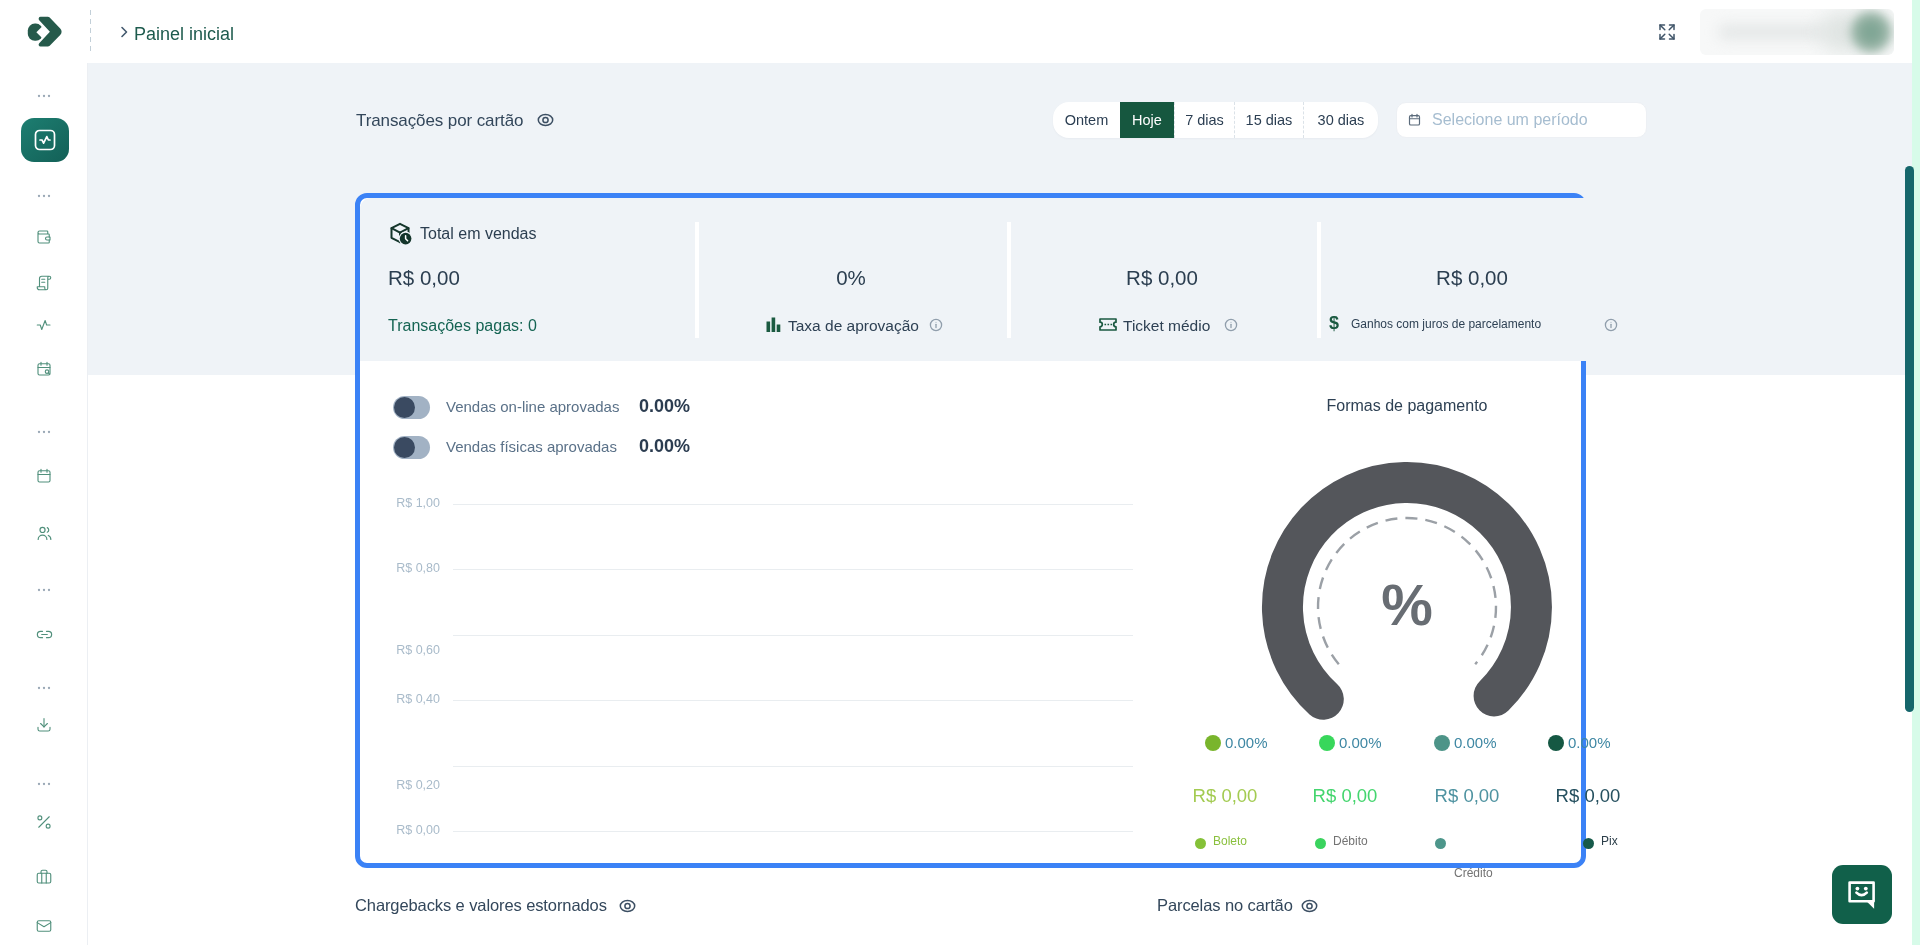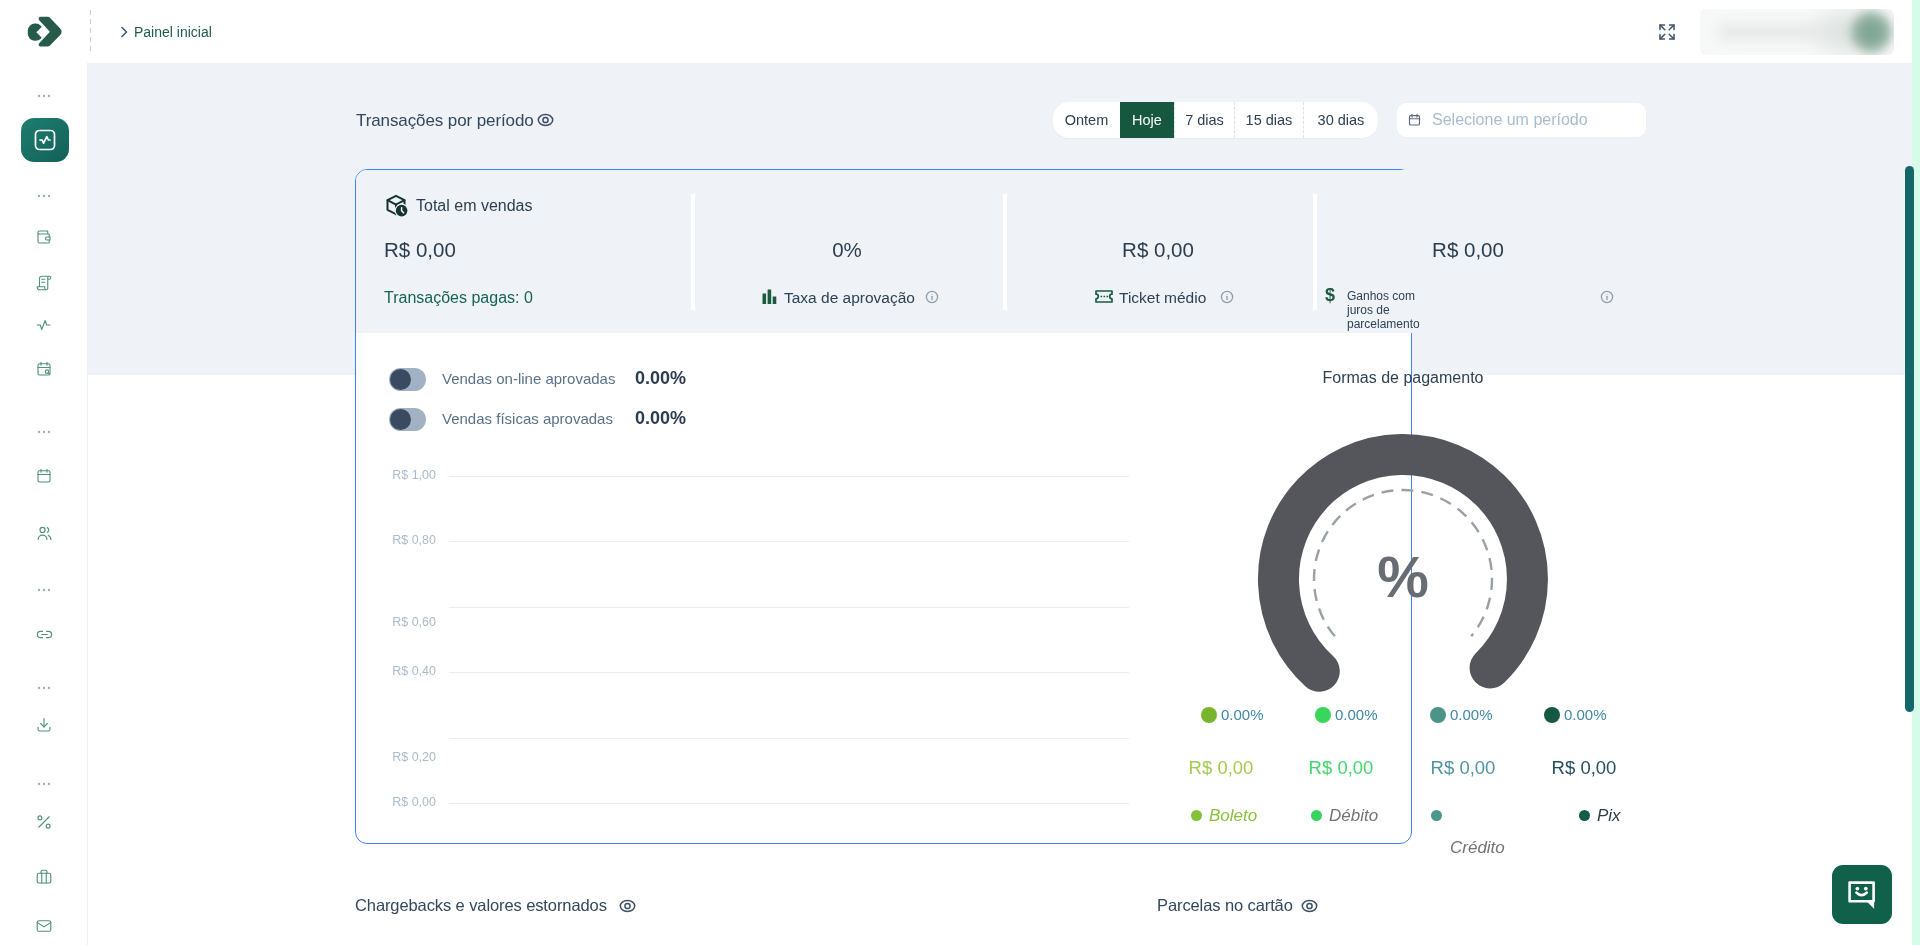--- a/index.html
+++ b/index.html
@@ -5,24 +5,24 @@
 <style>
   * { margin:0; padding:0; box-sizing:border-box; }
   html,body { width:1920px; height:945px; overflow:hidden; background:#ffffff;
     font-family:"Liberation Sans", sans-serif; position:relative; }
   .abs { position:absolute; }
   .band { left:88px; top:63px; width:1824px; height:312px; background:#eff3f7; }
   .sidebar { left:0; top:63px; width:88px; height:882px; background:#ffffff;
     border-right:1px solid #eceff3; z-index:5; }
   .header { left:0; top:0; width:1920px; height:63px; background:#ffffff; z-index:6; }
   .hdash { left:90px; top:10px; height:44px; width:1px; background:repeating-linear-gradient(to bottom,#c2cfd8 0px,#c2cfd8 5px,rgba(0,0,0,0) 5px,rgba(0,0,0,0) 9px); }
-  .crumbtxt { left:134px; top:24px; font-size:14px; color:#1e5b4e; font-weight:500; }
+  .crumbtxt { left:134px; top:24px; font-size:18px; color:#1e5b4e; font-weight:500; }
   .title { font-size:16.5px; color:#33475b; font-weight:500; letter-spacing:-0.1px; }
-  .card { left:355px; top:169px; width:1057px; height:675px; background:#ffffff;
-    border:1px solid #3b82f6; border-radius:12px; z-index:2; }
+  .card { left:355px; top:193px; width:1231px; height:675px; background:#ffffff;
+    border:5px solid #3b82f6; border-radius:12px; z-index:2; }
   .cardtop { left:0; top:0; width:1291px; height:163px; background:#eff3f7;
     border-radius:11px 11px 0 0; }
   .vsep { top:24px; width:4px; height:116px; background:#ffffff; }
   .seg { left:1053px; top:102px; width:325px; height:36px; background:#ffffff;
     border-radius:16px; display:flex; overflow:hidden; box-shadow:0 1px 2px rgba(40,60,80,0.04); }
   .seg div { font-size:14.5px; color:#2b3e52; text-align:center; line-height:36px; }
   .dinput { left:1396px; top:102px; width:251px; height:36px; background:#ffffff;
     border-radius:10px; border:1px solid #edf0f4; }
   .scrolltrack { left:1912px; top:0; width:8px; height:945px; background:#d7fbe9; z-index:9; }
   .scrollthumb { left:1905px; top:166px; width:9px; height:546px; background:#15666b;
@@ -30,21 +30,21 @@
   .chat { left:1832px; top:865px; width:60px; height:59px; background:#11604a;
     border-radius:11px; z-index:8; }
   .togtrack { width:37px; height:23px; border-radius:12px; background:#a2b2c4; }
   .togknob { width:21px; height:21px; border-radius:50%; background:#3a4a61; left:1px; top:1px; }
   .toglabel { font-size:15px; color:#5a7188; }
   .togval { font-size:18px; color:#2b3c50; font-weight:700; }
   .ylabel { font-size:12.5px; color:#a9bbca; width:60px; text-align:right; }
   .grid { left:93px; width:680px; height:1px; background:#e9edf0; }
   .leg1t { font-size:15px; color:#3e87a3; }
   .leg2 { font-size:18.5px; font-weight:500; text-align:center; width:140px; }
-  .leg3 { font-size:17px;font-style:italic; }
+  .leg3 { font-size:12px; }
   .dot { border-radius:50%; }
   .sic { fill:none; stroke:#51907c; stroke-width:1.5; stroke-linecap:round; stroke-linejoin:round; }
   .eye { fill:none; stroke:#3c4f63; stroke-width:1.5; }
   .inf { fill:none; stroke:#909eac; stroke-width:1.3; }
 </style>
 </head>
 <body>
 
 <div class="abs band"></div>
 
@@ -162,21 +162,21 @@
   <svg class="abs sic" style="left:35px;top:805px;" width="18" height="18" viewBox="0 0 24 24">
     <rect x="3" y="7" width="18" height="13" rx="2"></rect>
       <path d="M8 7V5a2 2 0 0 1 2-2h4a2 2 0 0 1 2 2v2"></path>
       <path d="M9 7v13M15 7v13"></path>
   </svg>
   <svg class="abs sic" style="left:35px;top:854px;" width="18" height="18" viewBox="0 0 24 24">
     <rect x="3" y="5" width="18" height="14" rx="2"></rect>
       <path d="M3 7.5 12 13l9-5.5"></path>
   </svg>
 </div>
-<div class="abs title" style="left:356px;top:111px;font-size:17px;">Transações por período</div>
+<div class="abs title" style="left:356px;top:111px;font-size:17px;">Transações por cartão</div>
 <svg class="abs eye" style="left:537px;top:113px;" width="17" height="14" viewBox="0 0 17 14">
   <ellipse cx="8.5" cy="7" rx="7.2" ry="5.6"></ellipse>
     <circle cx="8.5" cy="7" r="2.6"></circle>
 </svg>
 <div class="abs seg">
   <div style="width:67px;">Ontem</div>
   <div style="width:54px;background:#16573f;color:#ffffff;">Hoje</div>
   <div style="width:60px;border-left:1px dashed #dbe2e8;">7 dias</div>
   <div style="width:69px;border-left:1px dashed #dbe2e8;">15 dias</div>
   <div style="width:75px;border-left:1px dashed #dbe2e8;">30 dias</div>

